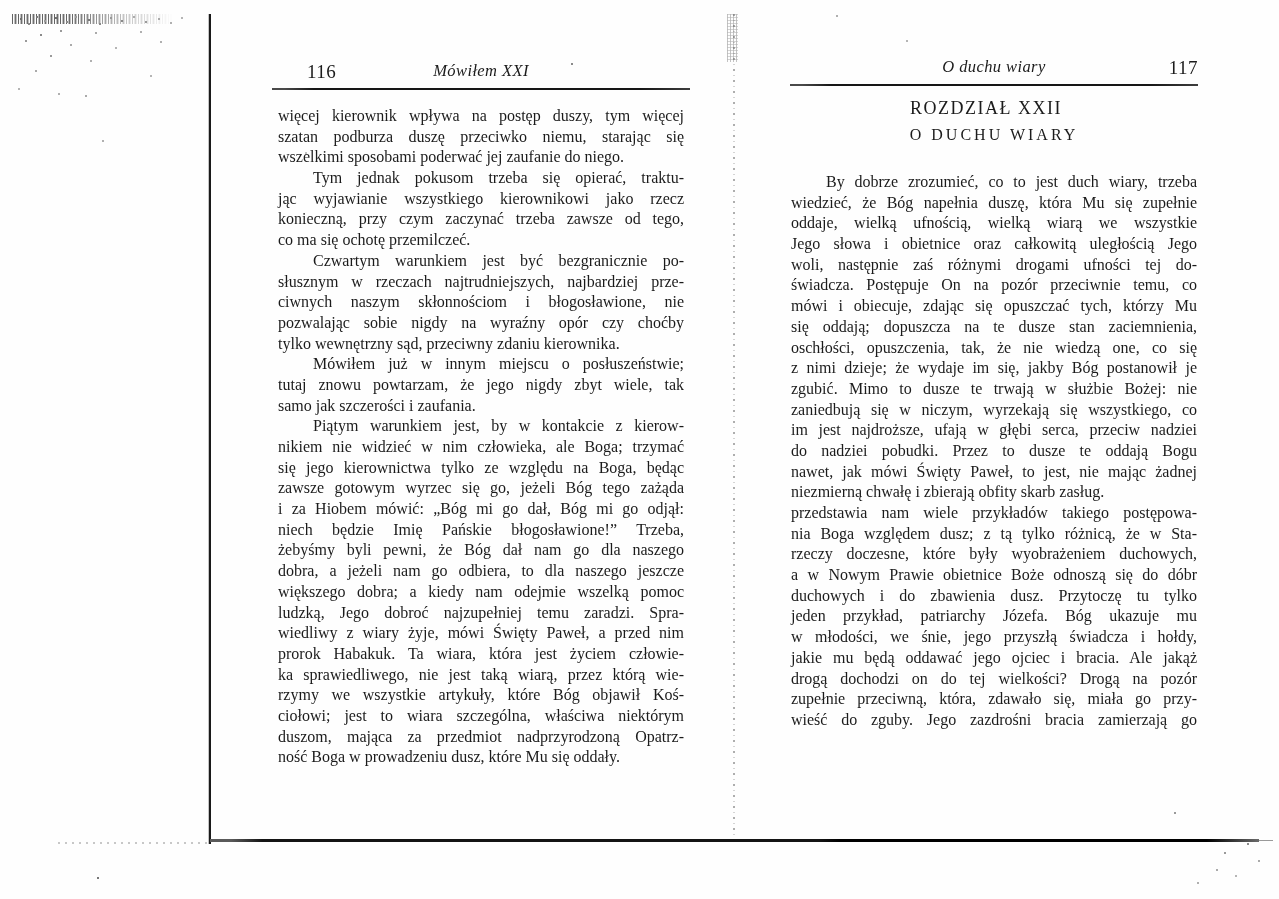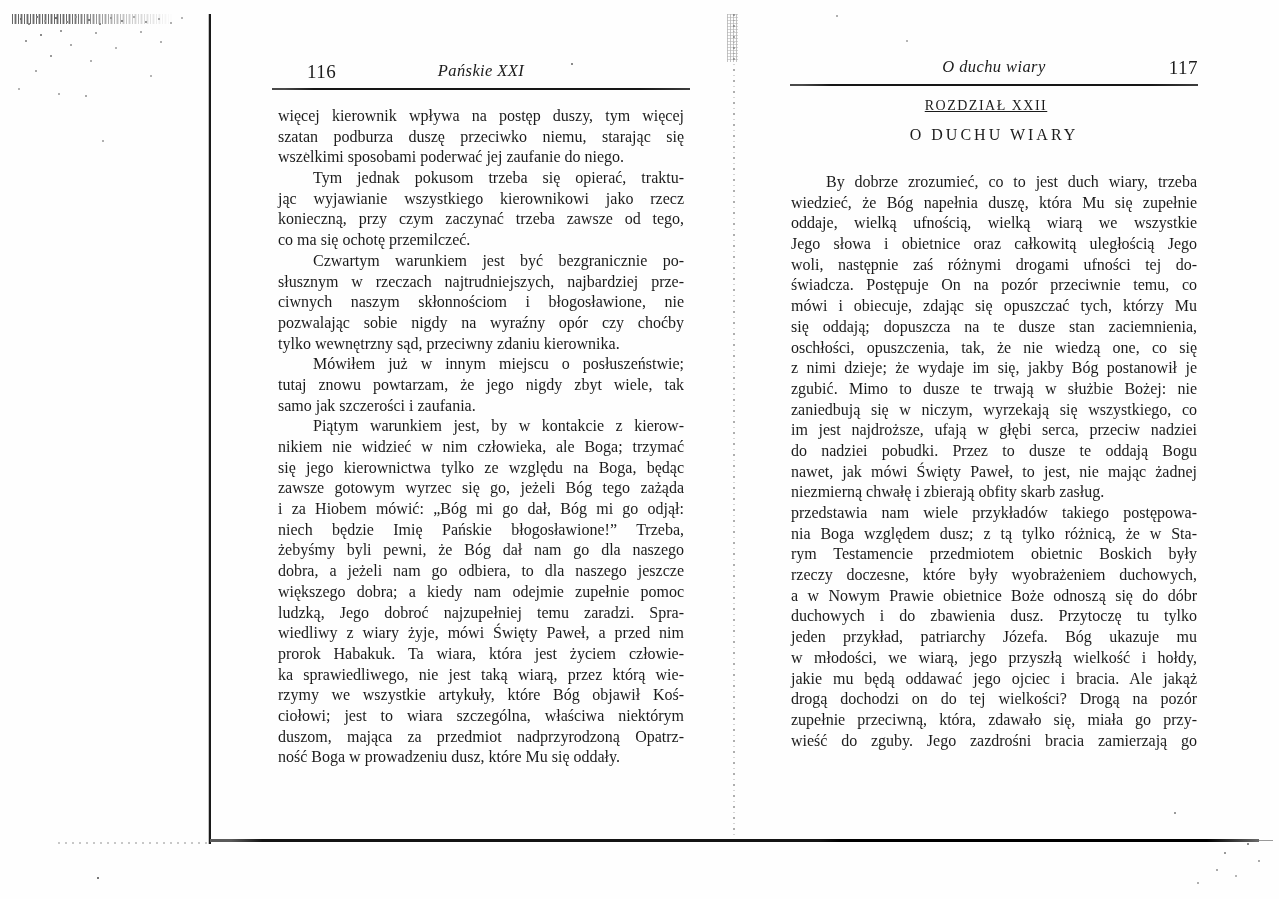--- a/index.html
+++ b/index.html
@@ -13,21 +13,21 @@
   .page-header{position:relative;height:30px;}
   .page-num{position:absolute;top:3px;font-size:19px;letter-spacing:.5px;margin-left:28px;}
   .running{display:block;text-align:center;font-style:italic;font-size:16.5px;padding-top:3px;letter-spacing:.4px;}
   .header-rule{position:absolute;left:0;right:0;top:30px;height:2px;
     background:linear-gradient(90deg,#4a4a4a 0 3%,#161616 10% 88%,#3d3d3d 100%);}
   .page-body{position:absolute;font-size:16px;line-height:20.7px;}
   .line{height:20.7px;text-align:left;white-space:normal;}
   .line.just{text-align:justify;text-align-last:justify;}
   .line.indent{text-indent:35px;}
   .em{}
-  .chapter-heading{position:absolute;left:0;right:16px;text-align:center;font-size:14px;letter-spacing:1.5px;text-decoration:underline;}
+  .chapter-heading{position:absolute;left:0;right:16px;text-align:center;font-size:18px;letter-spacing:1.5px;}
   .chapter-title{position:absolute;left:0;right:0;text-align:center;font-size:16px;letter-spacing:3px;}
 
   
   .edge-line-left{position:absolute;left:209px;top:14px;width:2px;height:830px;background:#1a1a1a;box-shadow:-1px 0 0 rgba(90,90,90,.35);}
   .bottom-line{position:absolute;left:210px;top:839px;width:1049px;height:3px;
     background:linear-gradient(90deg,#5a5a5a 0 2%,#141414 5% 58%,#000 60% 95%,#6a6a6a 100%);}
   .bottom-line-tail{position:absolute;left:1259px;top:840px;width:14px;height:1px;background:#9a9a9a;}
   .bottom-speckle-trail{position:absolute;left:58px;top:842px;width:150px;height:2px;opacity:.65;
     background:repeating-linear-gradient(90deg,#aaa 0 2px,transparent 2px 7px);}
   .gutter-shadow{position:absolute;left:733px;top:14px;width:2px;height:824px;opacity:.8;
@@ -64,21 +64,21 @@
 <div class="edge-line-left"></div>
 <div class="gutter-shadow"></div>
 <div class="gutter-top-blob"></div>
 <div class="bottom-line"></div>
 <div class="bottom-line-tail"></div>
 <div class="bottom-speckle-trail"></div>
 
 <div class="page" style="left:272px;top:58px;width:418px;">
   <div class="page-header">
     <span class="page-num" style="left:7px;">116</span>
-    <span class="running">Pańskie XXI</span>
+    <span class="running">Mówiłem XXI</span>
   </div>
   <div class="header-rule"></div>
   <div class="page-body" style="top:48px;left:6px;width:406px;">
       <div>
         <div class="line just"><span>więcej kierownik wpływa na postęp duszy, tym więcej</span></div>
         <div class="line just"><span>szatan podburza duszę przeciwko niemu, starając się</span></div>
         <div class="line"><span>wszelkimi sposobami poderwać jej zaufanie do niego.</span></div>
       </div>
       <div>
         <div class="line just indent"><span>Tym jednak pokusom trzeba się opierać, traktu-</span></div>
@@ -100,21 +100,21 @@
       </div>
       <div>
         <div class="line just indent"><span>Piątym warunkiem jest, by w kontakcie z kierow-</span></div>
         <div class="line just"><span>nikiem nie widzieć w nim człowieka, ale Boga; trzymać</span></div>
         <div class="line just"><span>się jego kierownictwa tylko ze względu na Boga, będąc</span></div>
         <div class="line just"><span>zawsze gotowym wyrzec się go, jeżeli Bóg tego zażąda</span></div>
         <div class="line just"><span>i za Hiobem mówić: „Bóg mi go dał, Bóg mi go odjął:</span></div>
         <div class="line just"><span>niech będzie Imię Pańskie błogosławione!” Trzeba,</span></div>
         <div class="line just"><span>żebyśmy byli pewni, że Bóg dał nam go dla naszego</span></div>
         <div class="line just"><span>dobra, a jeżeli nam go odbiera, to dla naszego jeszcze</span></div>
-        <div class="line just"><span>większego dobra; a kiedy nam odejmie zupełnie pomoc</span></div>
+        <div class="line just"><span>większego dobra; a kiedy nam odejmie wszelką pomoc</span></div>
         <div class="line just"><span>ludzką, Jego dobroć najzupełniej temu zaradzi. </span><span class="em">Spra-</span></div>
         <div class="line just"><span class="em">wiedliwy z wiary żyje</span><span>, mówi Święty Paweł, a przed nim</span></div>
         <div class="line just"><span>prorok Habakuk. Ta wiara, która jest życiem człowie-</span></div>
         <div class="line just"><span>ka sprawiedliwego, nie jest taką wiarą, przez którą wie-</span></div>
         <div class="line just"><span>rzymy we wszystkie artykuły, które Bóg objawił Koś-</span></div>
         <div class="line just"><span>ciołowi; jest to wiara szczególna, właściwa niektórym</span></div>
         <div class="line just"><span>duszom, mająca za przedmiot nadprzyrodzoną Opatrz-</span></div>
         <div class="line"><span>ność Boga w prowadzeniu dusz, które Mu się oddały.</span></div>
       </div>
     </div>
@@ -143,25 +143,24 @@
         <div class="line just"><span>zgubić. Mimo to dusze te trwają w służbie Bożej: nie</span></div>
         <div class="line just"><span>zaniedbują się w niczym, wyrzekają się wszystkiego, co</span></div>
         <div class="line just"><span>im jest najdroższe, ufają w głębi serca, </span><span class="em">przeciw nadziei</span></div>
         <div class="line just"><span>do nadziei pobudki. Przez to dusze te oddają Bogu</span></div>
         <div class="line just"><span>nawet, jak mówi Święty Paweł, to jest, nie mając żadnej</span></div>
         <div class="line"><span>niezmierną chwałę i zbierają obfity skarb zasług.</span></div>
       </div>
       <div>
         <div class="line just"><span>przedstawia nam wiele przykładów takiego postępowa-</span></div>
         <div class="line just"><span>nia Boga względem dusz; z tą tylko różnicą, że w Sta-</span></div>
-        <div class="line just"><span>rym Testamencie przedmiotem obietnic Boskich były</span></div>
         <div class="line just"><span>rzeczy doczesne, które były wyobrażeniem duchowych,</span></div>
         <div class="line just"><span>a w Nowym Prawie obietnice Boże odnoszą się do dóbr</span></div>
         <div class="line just"><span>duchowych i do zbawienia dusz. Przytoczę tu tylko</span></div>
         <div class="line just"><span>jeden przykład, patriarchy Józefa. Bóg ukazuje mu</span></div>
-        <div class="line just"><span>w młodości, we wiarą, jego przyszłą wielkość i hołdy,</span></div>
+        <div class="line just"><span>w młodości, we śnie, jego przyszłą świadcza i hołdy,</span></div>
         <div class="line just"><span>jakie mu będą oddawać jego ojciec i bracia. Ale jakąż</span></div>
         <div class="line just"><span>drogą dochodzi on do tej wielkości? Drogą na pozór</span></div>
         <div class="line just"><span>zupełnie przeciwną, która, zdawało się, miała go przy-</span></div>
         <div class="line just"><span>wieść do zguby. Jego zazdrośni bracia zamierzają go</span></div>
       </div>
     </div>
 </div>
 
 </body></html>

